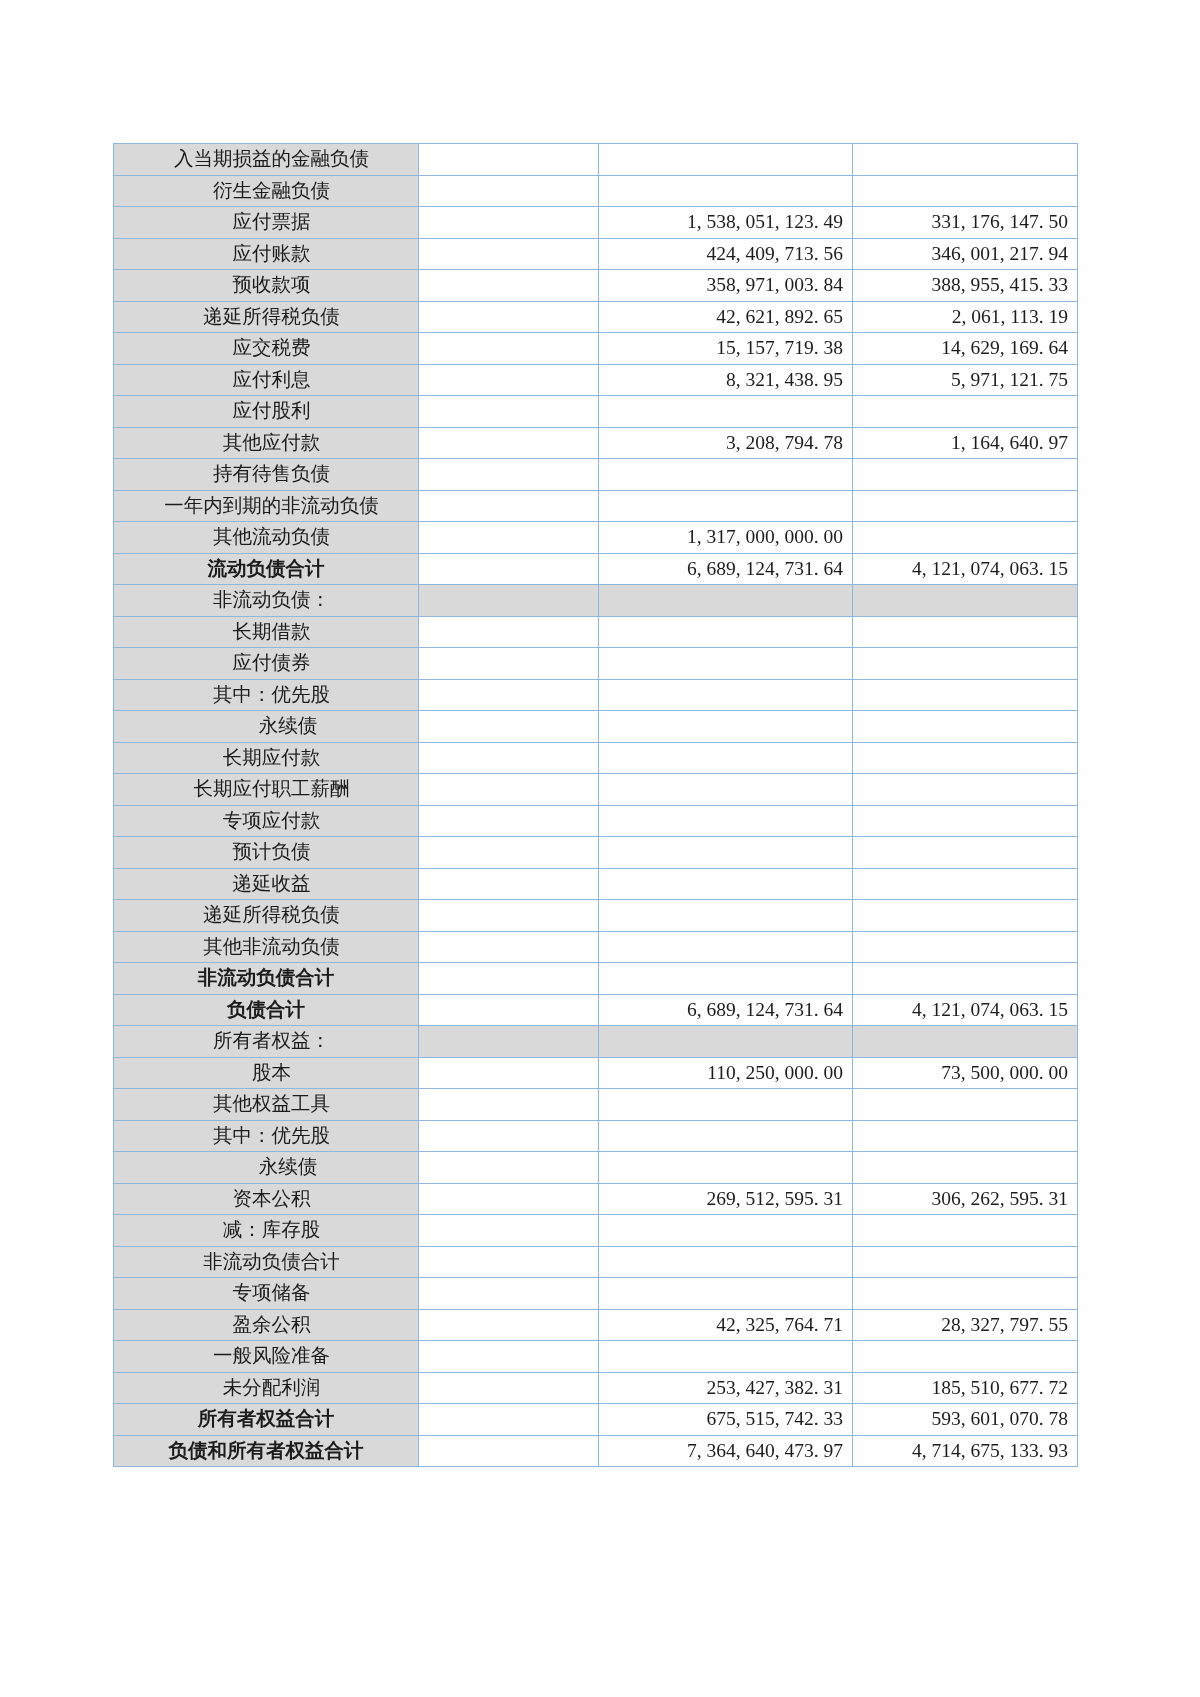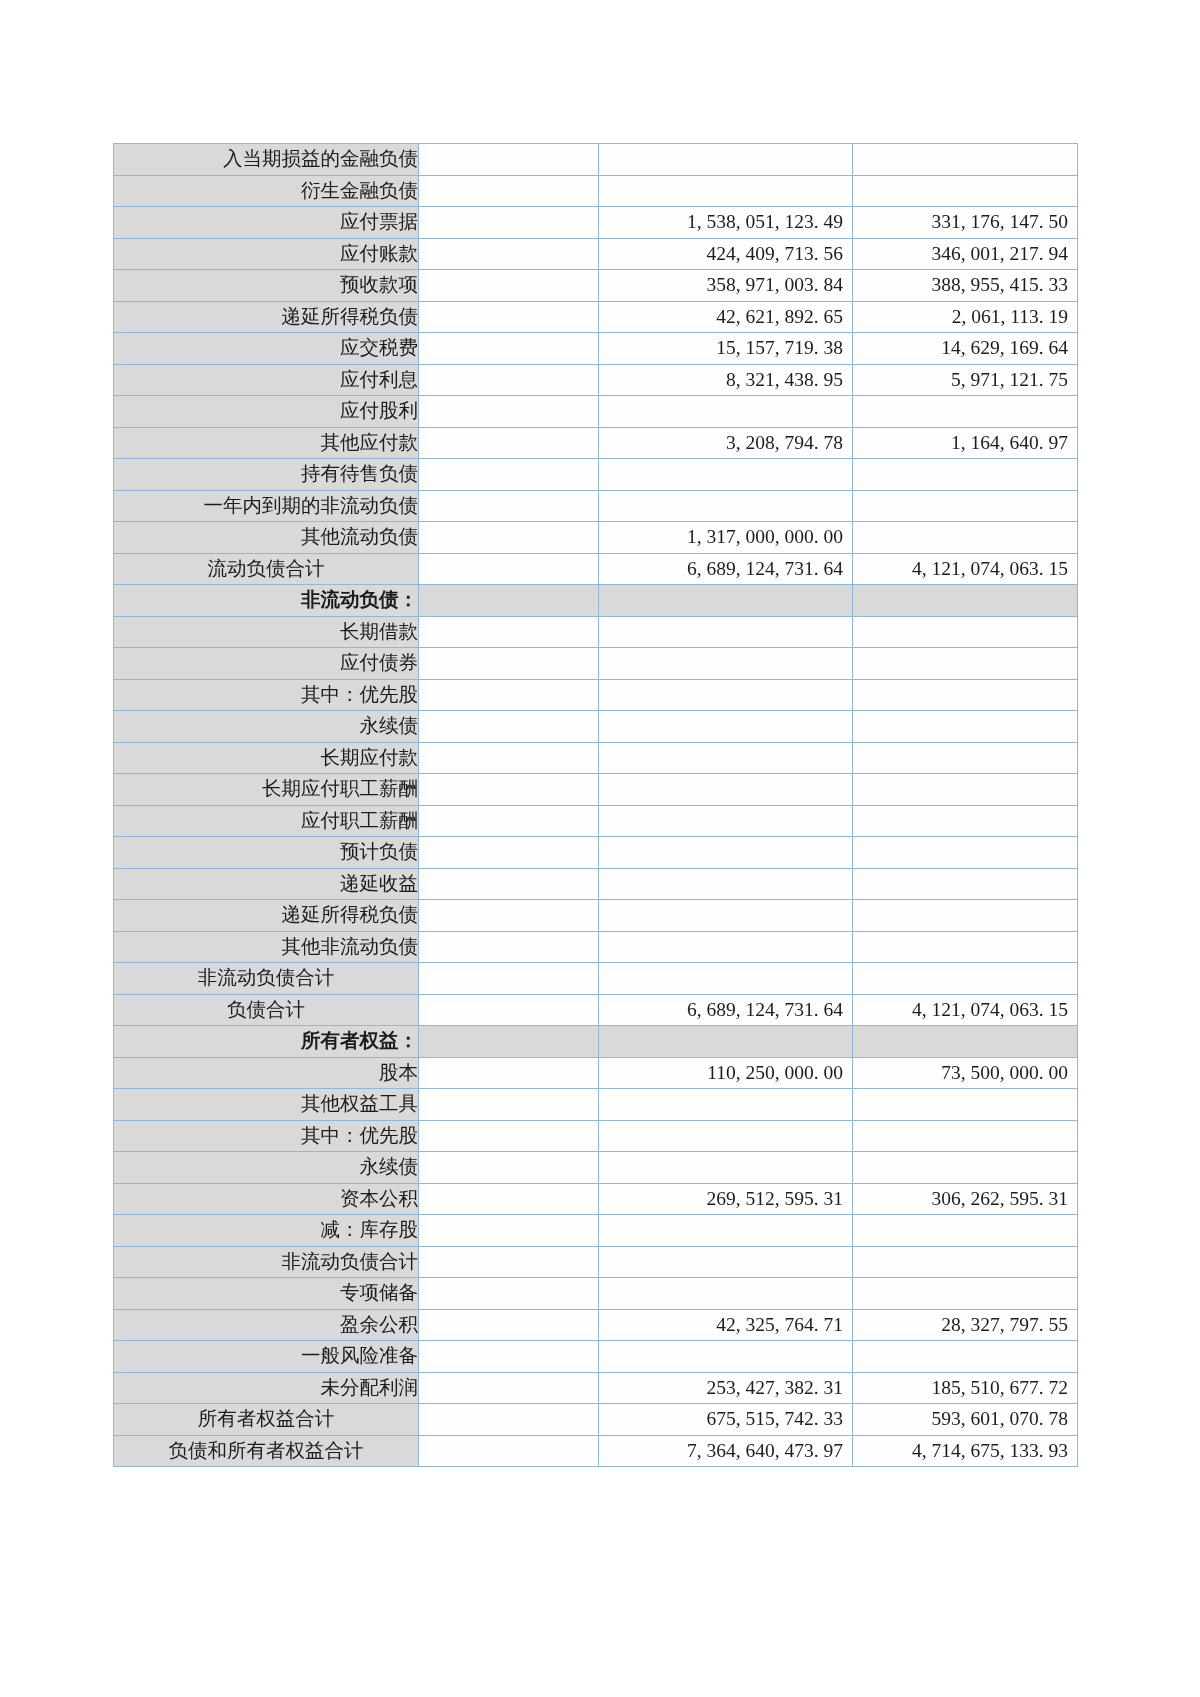--- a/index.html
+++ b/index.html
@@ -33,34 +33,34 @@
     line-height:30px;
     padding:0;
     overflow:hidden;
     white-space:nowrap;
     vertical-align:middle;
     background:#fefefe;
   }
   td.label{
     background:var(--label-bg);
     padding-left:11px;
-    text-align:right;
+    text-align:center;
   }
   td.num{
     text-align:right;
     padding-right:9px;
   }
   tr.total td.label{
     text-align:center;
     padding-left:0;
-    font-weight:normal;
+    font-weight:bold;
   }
   tr.section td{
     background:var(--label-bg);
-    font-weight:bold;
+    font-weight:normal;
   }
   tr.indent td.label{
     padding-left:44px;
   }
 </style>
 </head>
 <body>
 
 <div class="sheet">
   <table>
@@ -191,21 +191,21 @@
     <td class="num"></td>
     <td class="num"></td>
   </tr>
         <tr>
     <td class="label"><span>长期应付职工薪酬</span></td>
     <td class="note"></td>
     <td class="num"></td>
     <td class="num"></td>
   </tr>
         <tr>
-    <td class="label"><span>应付职工薪酬</span></td>
+    <td class="label"><span>专项应付款</span></td>
     <td class="note"></td>
     <td class="num"></td>
     <td class="num"></td>
   </tr>
         <tr>
     <td class="label"><span>预计负债</span></td>
     <td class="note"></td>
     <td class="num"></td>
     <td class="num"></td>
   </tr>

